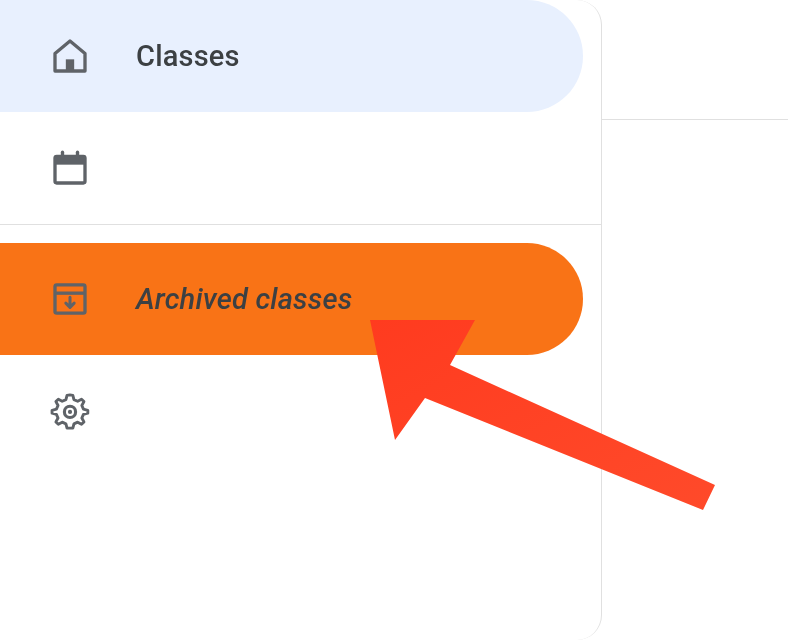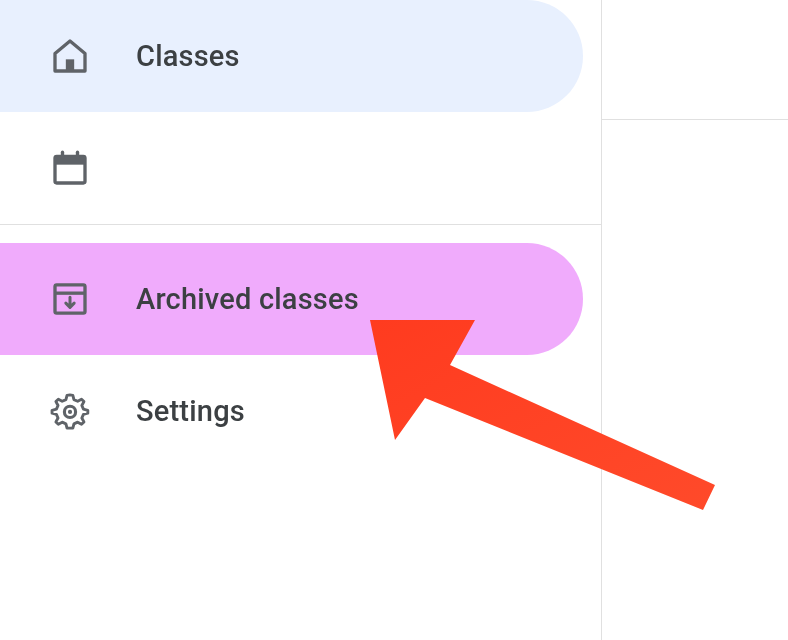--- a/index.html
+++ b/index.html
@@ -10,39 +10,41 @@
       height: 640px;
       overflow: hidden;
       position: relative;
     }
     .sidebar {
       width: 602px;
       height: 640px;
       background: #fff;
       border-right: 1px solid #e0e0e0;
       position: relative;
+      border-radius: 25px;
     }
     .nav-section {
       padding-top: 0;
     }
     .nav-item {
       display: flex;
       align-items: center;
       height: 112px;
       padding-left: 48px;
       cursor: pointer;
       border-top-right-radius: 56px;
       border-bottom-right-radius: 56px;
       margin-right: 18px;
     }
     .nav-item.selected {
       background: #e8f0fe;
     }
     .nav-item.hovered {
-      background: #f0abfc;
+      background: #f97316;
+      font-style: italic;
     }
     .nav-icon {
       width: 44px;
       height: 44px;
       display: flex;
       align-items: center;
       justify-content: center;
       margin-right: 44px;
       flex-shrink: 0;
     }
@@ -116,21 +118,20 @@
     </div>
 
     <div class="nav-item">
       <div class="nav-icon">
         <svg width="42" height="42" viewBox="0 0 24 24" fill="none">
           <path d="M12 2 L13.8 2.3 L14.5 5 L16.8 6 L19.2 4.7 L20.7 6.2 L19.4 8.6 L20.4 10.9 L23.1 11.6 L23.1 13.4 L20.4 14.1 L19.4 16.4 L20.7 18.8 L19.2 20.3 L16.8 19 L14.5 20 L13.8 22.7 L10.2 22.7 L9.5 20 L7.2 19 L4.8 20.3 L3.3 18.8 L4.6 16.4 L3.6 14.1 L0.9 13.4 L0.9 11.6 L3.6 10.9 L4.6 8.6 L3.3 6.2 L4.8 4.7 L7.2 6 L9.5 5 L10.2 2.3 Z" stroke="#5f6368" stroke-width="1.8" fill="none" stroke-linejoin="round" transform="scale(0.92) translate(1 1)"></path>
           <circle cx="12" cy="12.5" r="3.2" stroke="#5f6368" stroke-width="1.8" fill="none"></circle>
           <circle cx="12" cy="12.5" r="1.2" fill="#5f6368"></circle>
         </svg>
       </div>
-      <span class="nav-label">Settings</span>
     </div>
   </div>
 </div>
 
 <div class="top-border"></div>
 
 <div class="arrow-annotation">
   <svg width="400" height="250" viewBox="0 0 400 250">
     <defs>
       <linearGradient id="arrGrad" x1="0%" y1="0%" x2="100%" y2="100%">

